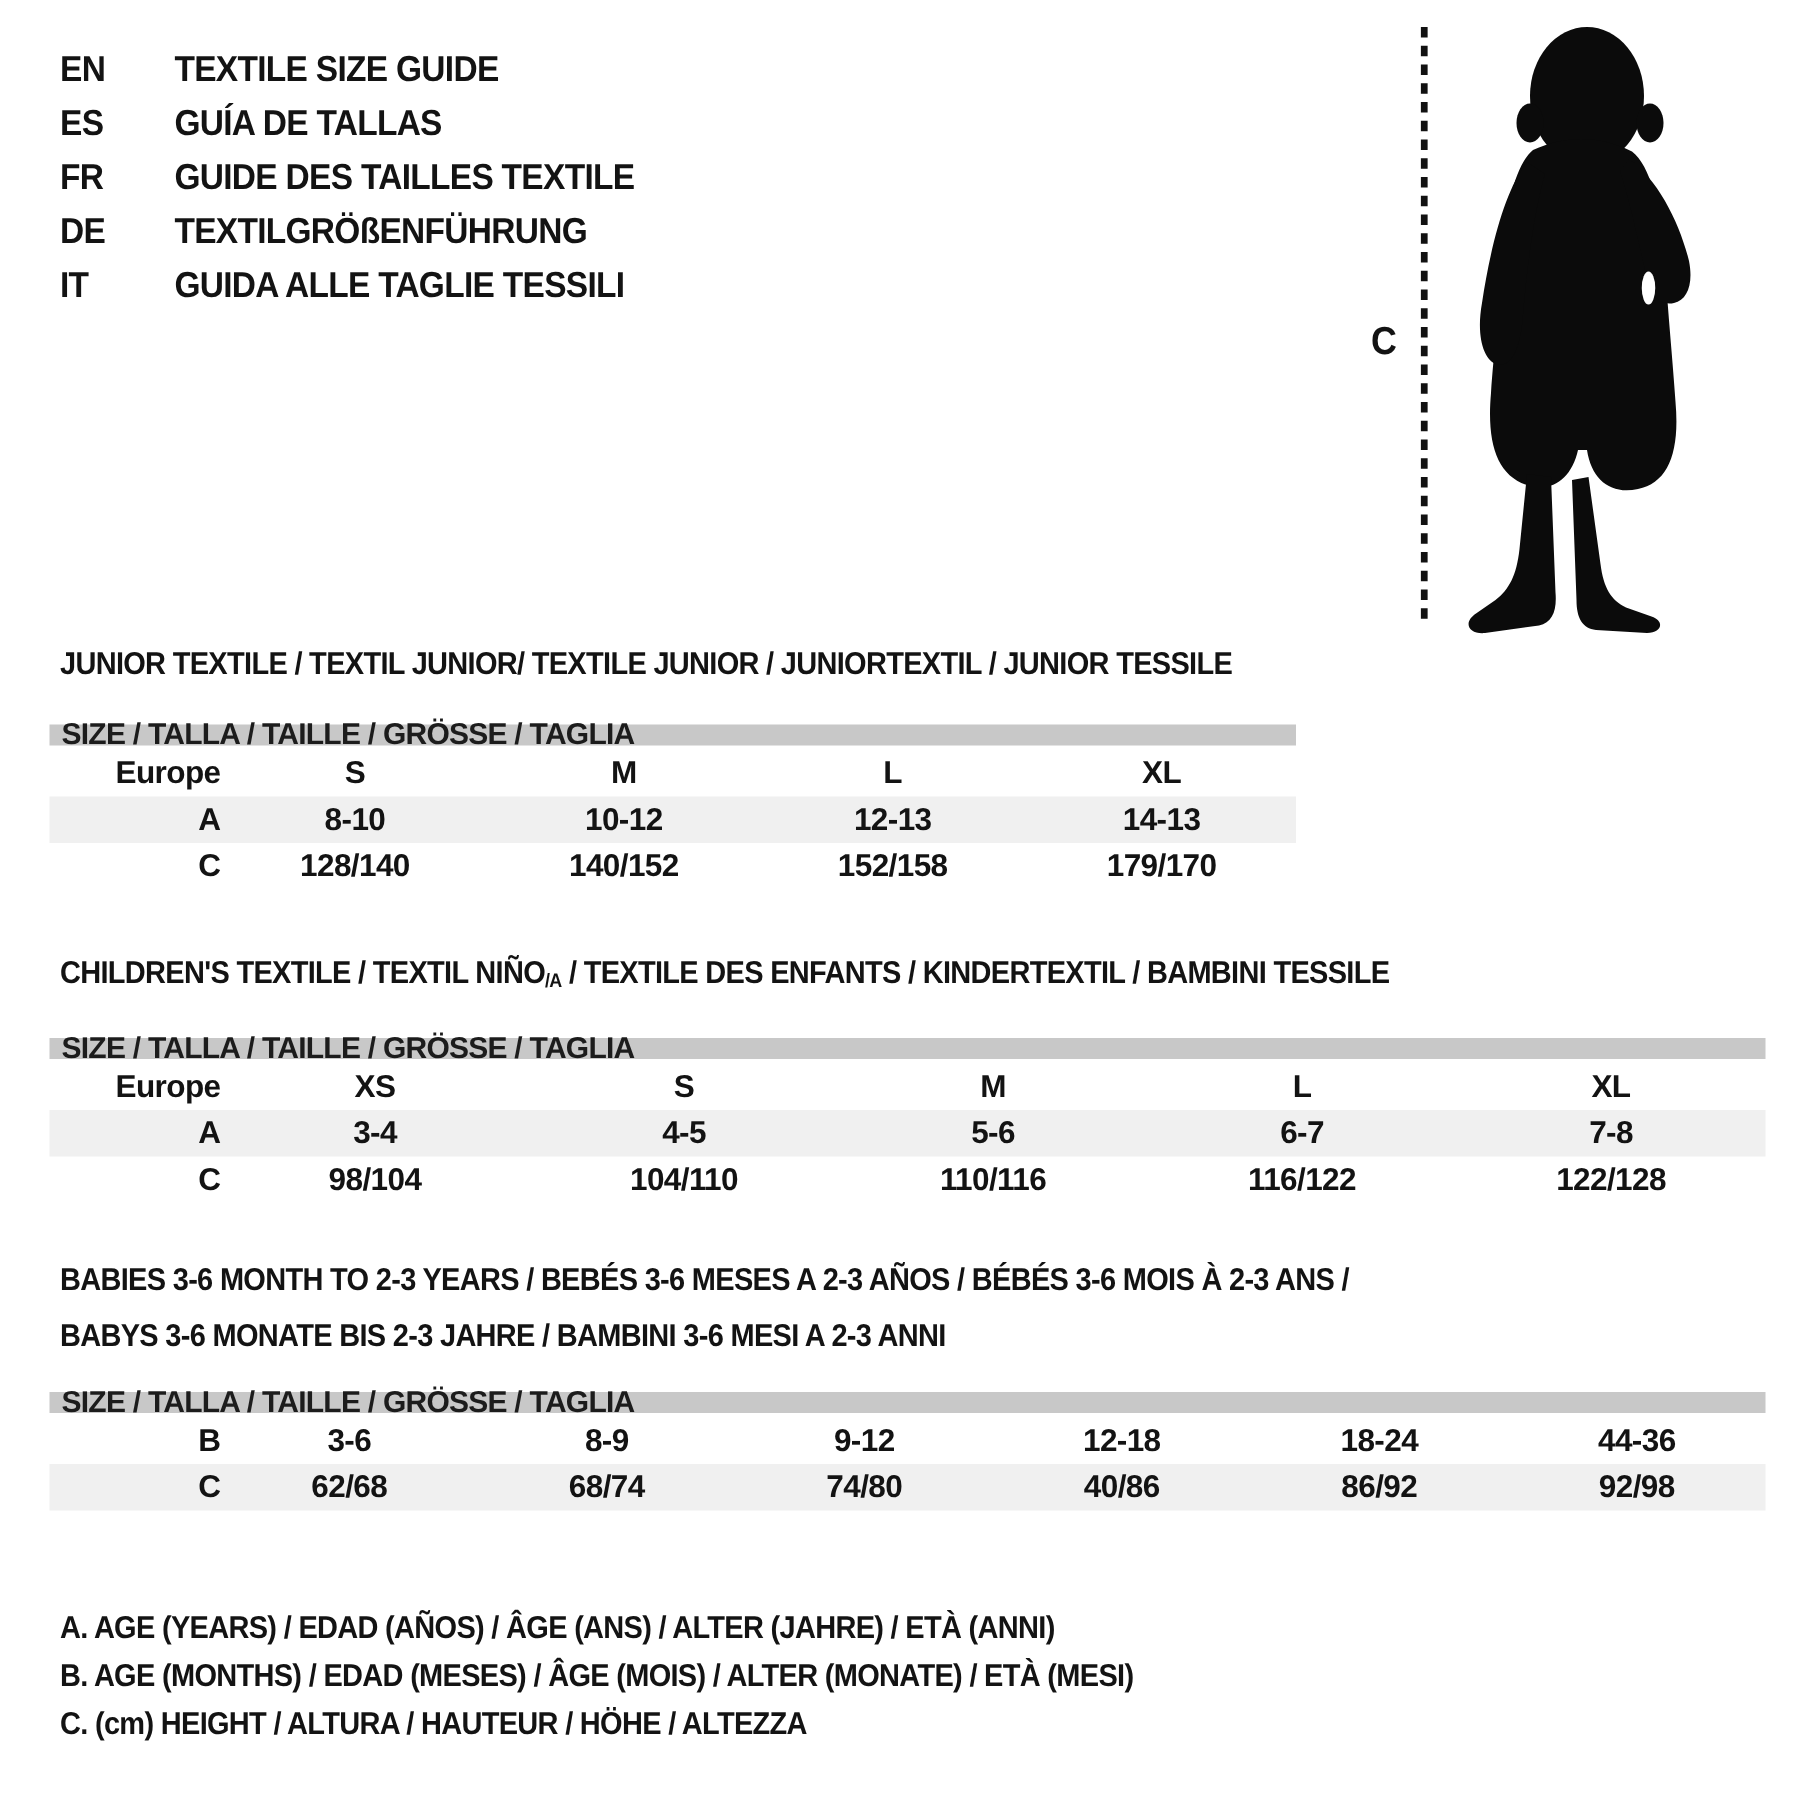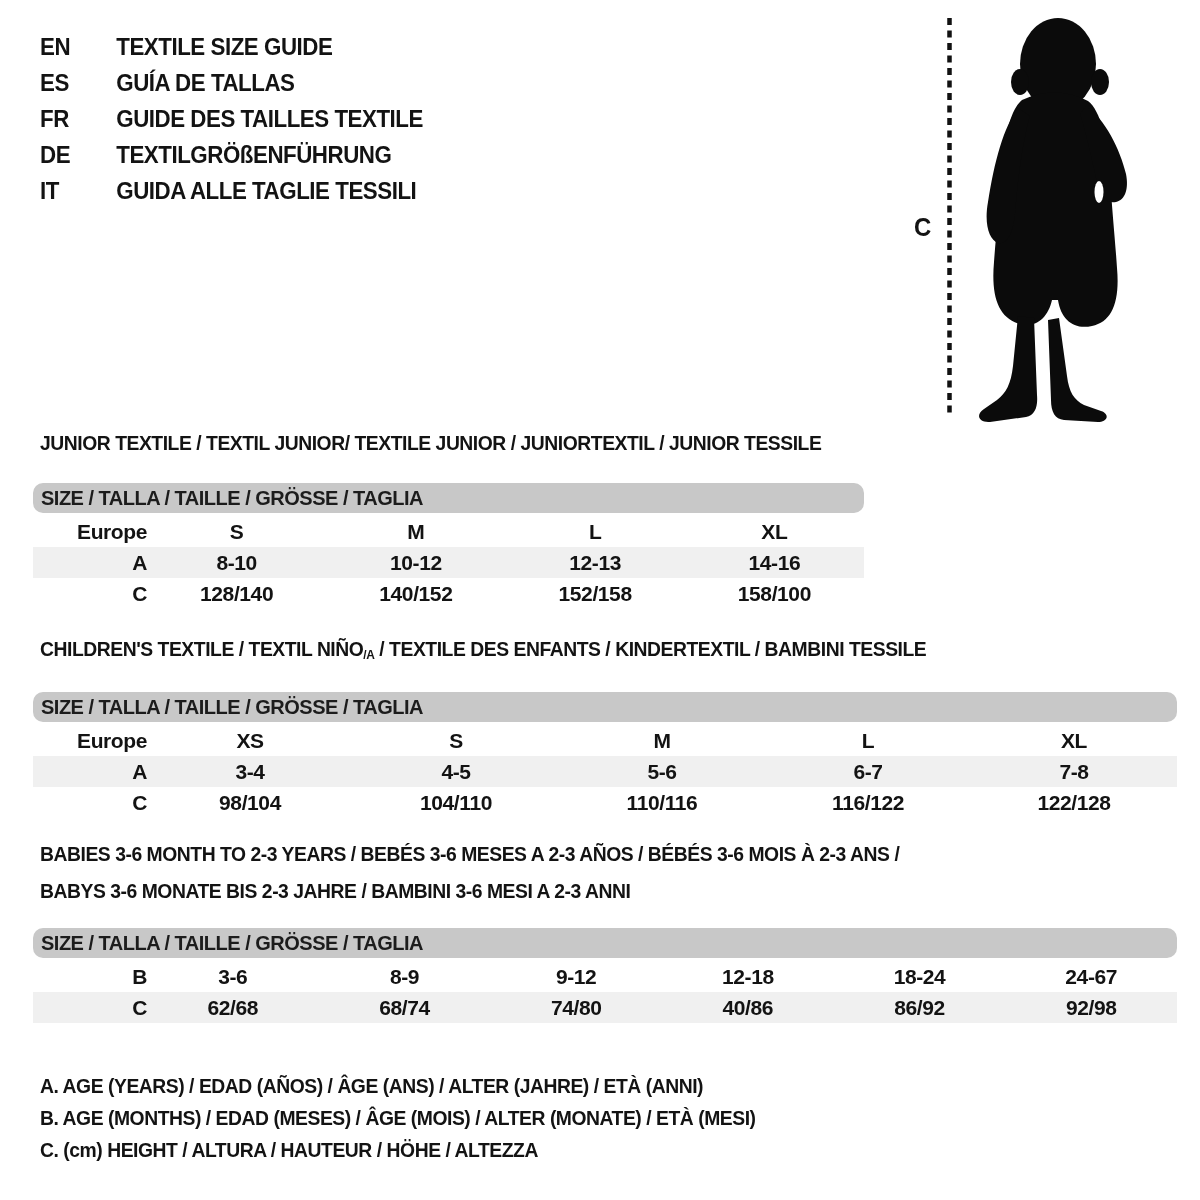--- a/index.html
+++ b/index.html
@@ -33,24 +33,23 @@
   
   .section-title{
     position:absolute;font-size:21px;letter-spacing:-0.5px;white-space:nowrap;
     transform:scaleX(0.92);transform-origin:0 50%;
   }
   .sub{font-size:13px;position:relative;top:3px;}
 
   
   .size-table{position:absolute;left:33px;}
   .size-bar{
-    height:30px;background:var(--bar-bg);display:flex;align-items:center;
+    height:14px;background:var(--bar-bg);display:flex;align-items:center;
     padding-left:8px;font-size:20px;letter-spacing:-0.5px;margin-bottom:3px;
     color:#1c1c1c;
-    border-radius:10px;
   }
   .trow{display:flex;height:31px;align-items:center;font-size:21px;letter-spacing:-0.4px;}
   .trow.alt{background:var(--alt-row);}
   .tcell{flex:1 1 0;text-align:center;}
   .tcell.first{flex:0 0 106px;text-align:right;padding-left:8px;}
 </style>
 </head>
 <body>
 
 <div>
@@ -111,28 +110,28 @@
     <span class="tcell">S</span>
     <span class="tcell">M</span>
     <span class="tcell">L</span>
     <span class="tcell">XL</span>
   </div>
   <div class="trow alt">
     <span class="tcell first">A</span>
     <span class="tcell">8-10</span>
     <span class="tcell">10-12</span>
     <span class="tcell">12-13</span>
-    <span class="tcell">14-16</span>
+    <span class="tcell">14-13</span>
   </div>
   <div class="trow">
     <span class="tcell first">C</span>
     <span class="tcell">128/140</span>
     <span class="tcell">140/152</span>
     <span class="tcell">152/158</span>
-    <span class="tcell">158/100</span>
+    <span class="tcell">179/170</span>
   </div>
 </div>
 
 <div class="section-title" style="left:40px;top:637px">
   <span>CHILDREN'S TEXTILE / TEXTIL NIÑO</span><span class="sub">/A</span><span> / TEXTILE DES ENFANTS / KINDERTEXTIL / BAMBINI TESSILE</span>
 </div>
 
 <div class="size-table" style="top:692px;width:1144px">
   <div class="size-bar">SIZE / TALLA / TAILLE / GRÖSSE / TAGLIA</div>
   <div class="trow">
@@ -166,21 +165,21 @@
 
 <div class="size-table" style="top:928px;width:1144px">
   <div class="size-bar">SIZE / TALLA / TAILLE / GRÖSSE / TAGLIA</div>
   <div class="trow">
     <span class="tcell first">B</span>
     <span class="tcell">3-6</span>
     <span class="tcell">8-9</span>
     <span class="tcell">9-12</span>
     <span class="tcell">12-18</span>
     <span class="tcell">18-24</span>
-    <span class="tcell">24-67</span>
+    <span class="tcell">44-36</span>
   </div>
   <div class="trow alt">
     <span class="tcell first">C</span>
     <span class="tcell">62/68</span>
     <span class="tcell">68/74</span>
     <span class="tcell">74/80</span>
     <span class="tcell">40/86</span>
     <span class="tcell">86/92</span>
     <span class="tcell">92/98</span>
   </div>

